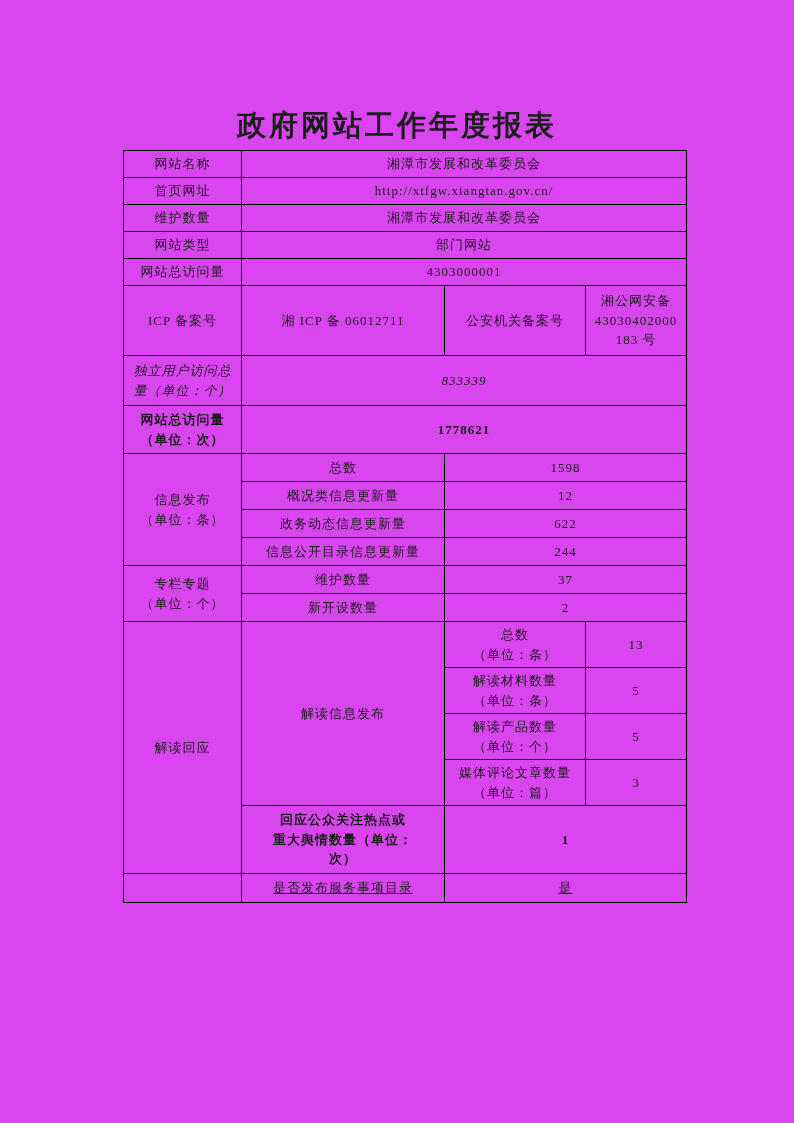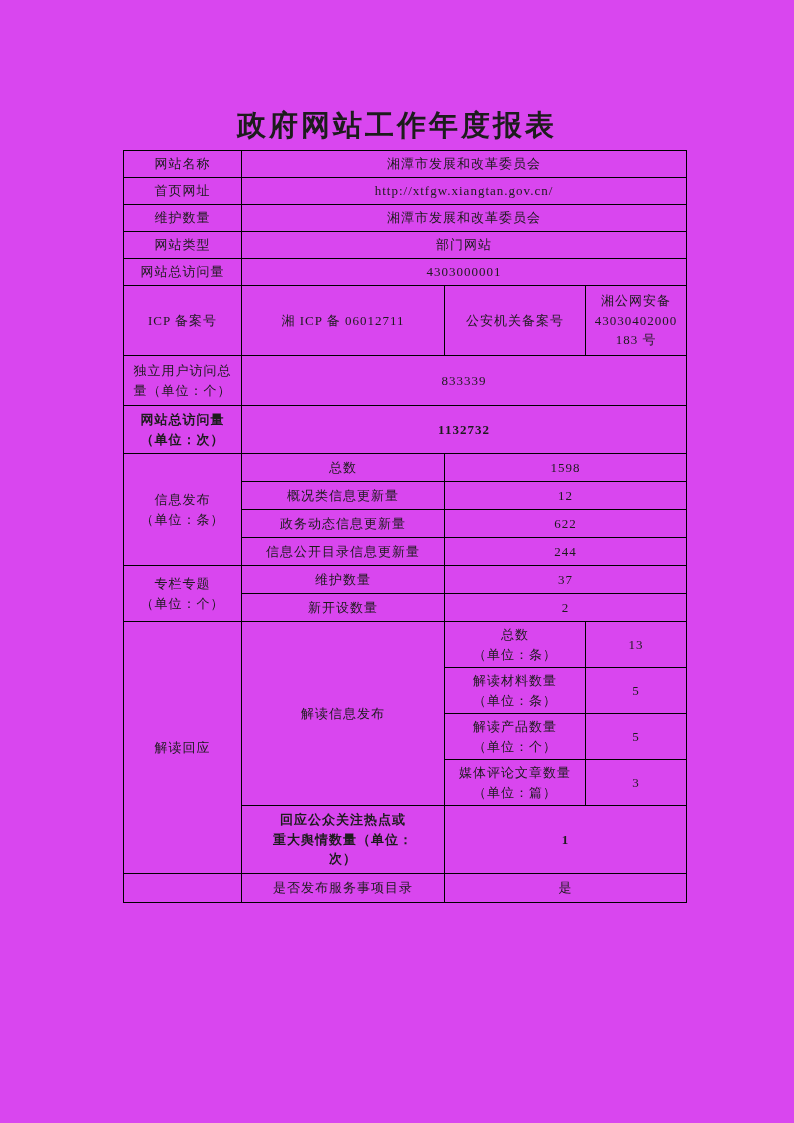--- a/index.html
+++ b/index.html
@@ -47,26 +47,26 @@
     text-align:center;
     vertical-align:middle;
     padding:2px 3px;
     letter-spacing:1px;
     line-height:1.5;
     white-space:pre-line;
     overflow:hidden;
   }
   tr.h27{height:27px;}
   tr.h70{height:70px;}
-  tr.h50{height:50px;}
+  tr.h50{height:50px;font-style:italic;}
   tr.h48{height:48px;font-weight:bold;}
   tr.h28{height:28px;}
   tr.h46{height:46px;}
   tr.h68{height:68px;font-weight:bold;}
-  tr.h29{height:29px;}
+  tr.h29{height:29px;text-decoration:underline;}
 </style>
 </head>
 <body>
 
 <div class="page">
 
   <h1 class="title">政府网站工作年度报表</h1>
 
   <table class="report">
     <colgroup>
@@ -105,21 +105,21 @@
 183 号</td>
       </tr>
       <tr class="h50">
         <td>独立用户访问总
 量（单位：个）</td>
         <td colspan="3">833339</td>
       </tr>
       <tr class="h48">
         <td>网站总访问量
 （单位：次）</td>
-        <td colspan="3">1132732</td>
+        <td colspan="3">1778621</td>
       </tr>
 
       <tr class="h28">
         <td rowspan="4">信息发布
 （单位：条）</td>
         <td>总数</td>
         <td colspan="2">1598</td>
       </tr>
       <tr class="h28">
         <td>概况类信息更新量</td>

